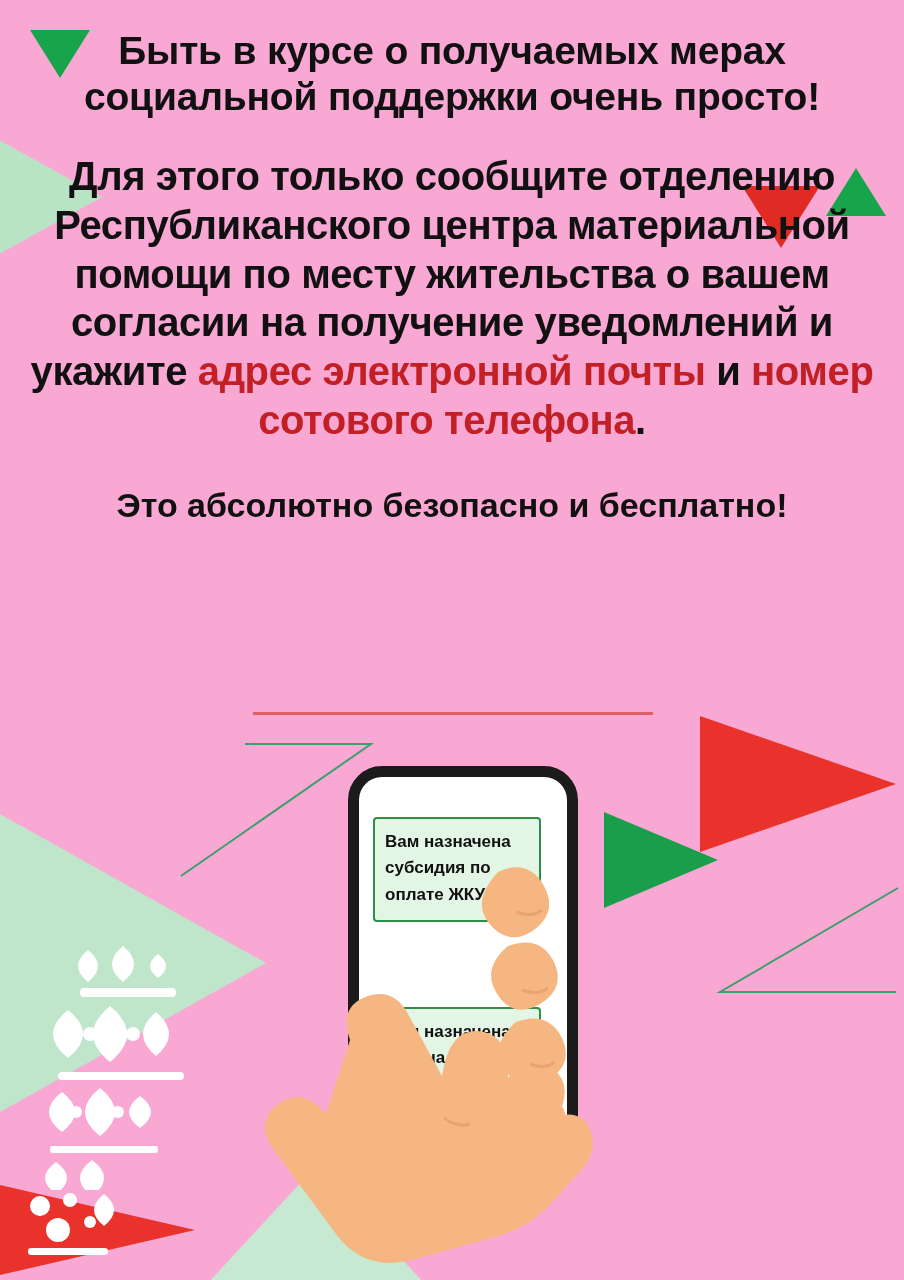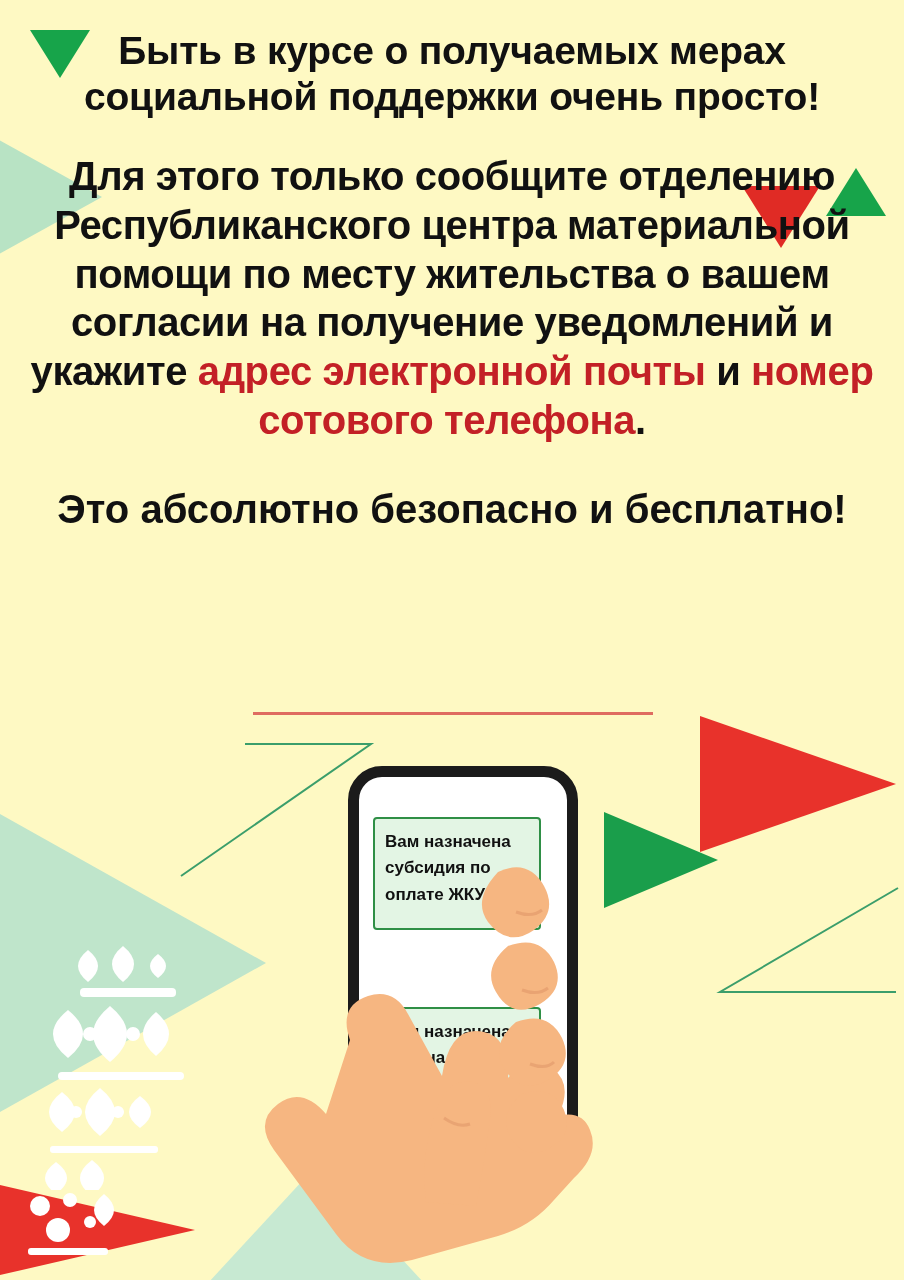--- a/index.html
+++ b/index.html
@@ -8,21 +8,21 @@
     background: #ffffff;
   }
   body {
     font-family: "Liberation Sans", sans-serif;
   }
   .poster {
     position: relative;
     width: 904px;
     height: 1280px;
     overflow: hidden;
-    background: #fef9c3;
+    background: #f9a8d4;
   }
 
   
   .tri {
     position: absolute;
     width: 0;
     height: 0;
   }
   
   .tri-pale-left {
@@ -149,21 +149,21 @@
     font-weight: 600;
     color: #111111;
     letter-spacing: -0.4px;
   }
   .accent {
     color: #c32026;
   }
   .head3 {
     margin: 40px auto 0 auto;
     width: 800px;
-    font-size: 40px;
+    font-size: 34px;
     line-height: 1.2;
     font-weight: 600;
     color: #111111;
   }
   .rule {
     position: absolute;
     left: 253px;
     top: 712px;
     width: 400px;
     height: 3px;
@@ -183,21 +183,21 @@
     border-radius: 34px;
     z-index: 6;
   }
   .bubble {
     position: absolute;
     left: 14px;
     width: 168px;
     background: #e3f5e4;
     border: 2px solid #2f8f46;
     border-radius: 4px;
-    padding: 10px 8px 20px 10px;
+    padding: 10px 8px 12px 10px;
     box-sizing: border-box;
     font-size: 17px;
     font-weight: 700;
     color: #111111;
     line-height: 1.55;
     text-align: left;
   }
   .bubble-1 { top: 40px; }
   .bubble-2 { top: 230px; }
 

